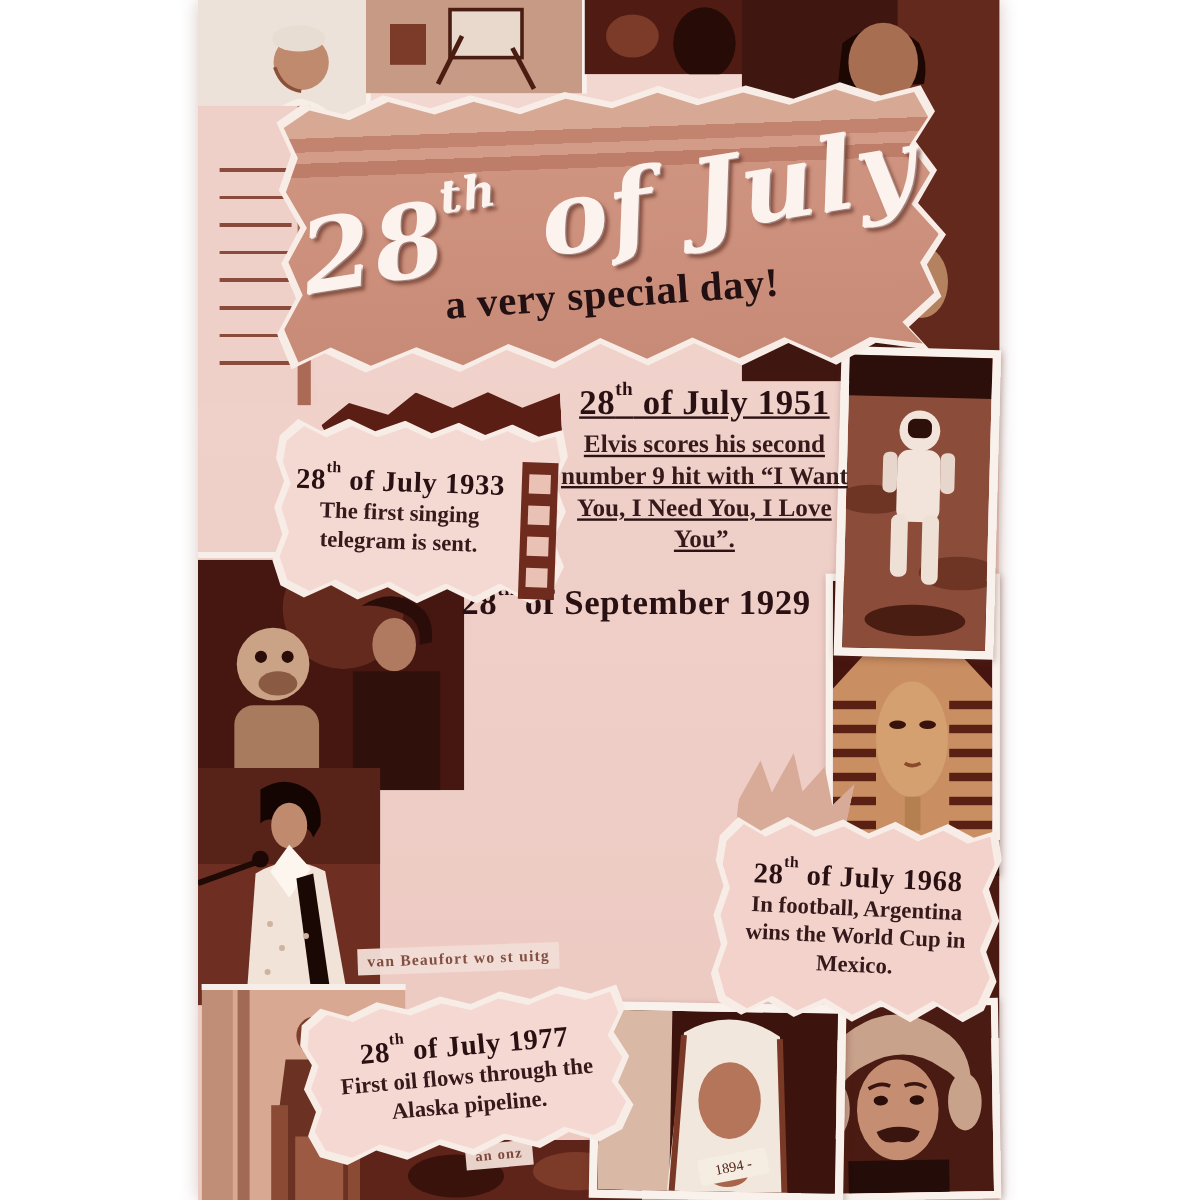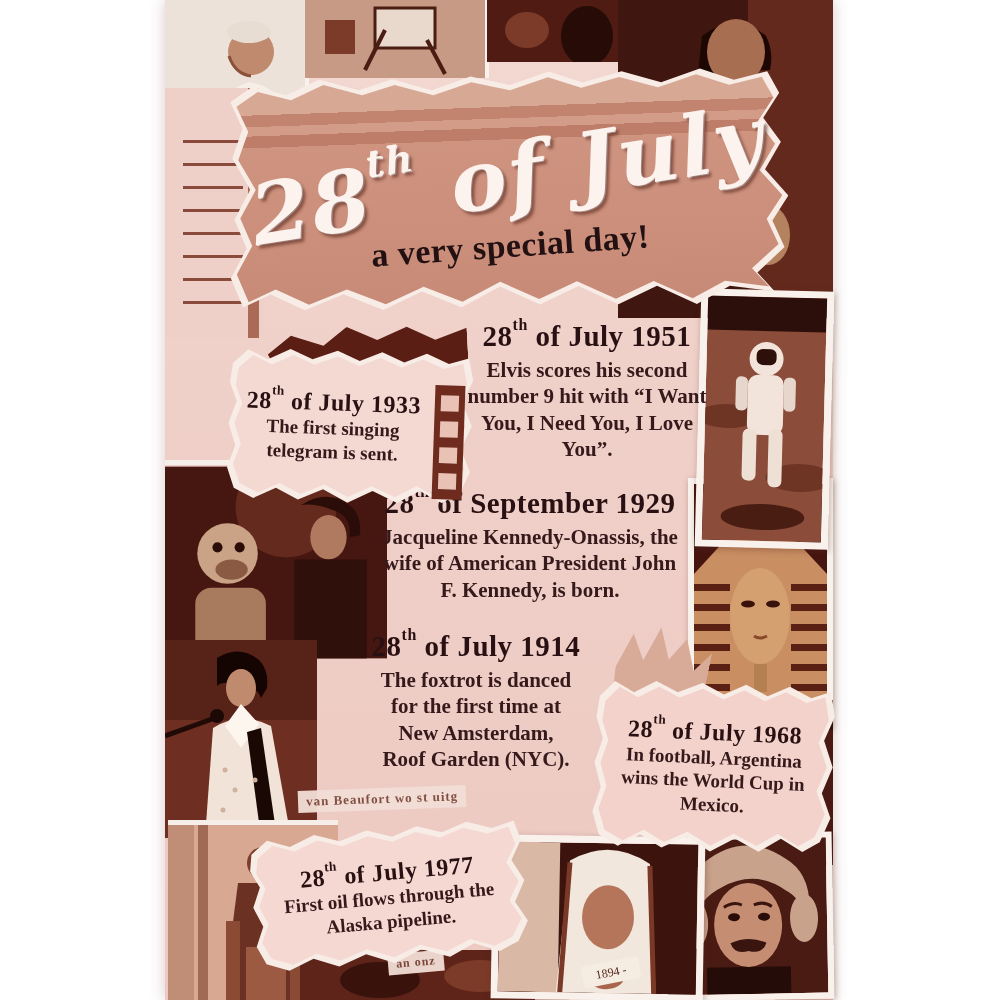--- a/index.html
+++ b/index.html
@@ -239,34 +239,29 @@
     </svg>
   </div>
 
   <div class="abs polyC deco" style="left:612px;top:628px;width:92px;height:120px;z-index:12;transform:rotate(12deg);"></div>
   <div class="abs polyC" style="left:268px;top:326px;width:200px;height:58px;z-index:22;transform:rotate(-3deg);background:#5a1e15;"></div>
 
   <div class="abs np" style="left:298px;top:788px;z-index:11;transform:rotate(-2deg);">van Beaufort wo st uitg</div>
   <div class="abs np" style="left:642px;top:842px;z-index:12;transform:rotate(2deg);font-size:12px;">ROWN   te zapasen</div>
   <div class="abs np" style="left:388px;top:952px;z-index:12;transform:rotate(-5deg);font-size:12px;">an onz</div>
 
-  <div class="abs fact" style="left:437px;top:320px;width:300px;z-index:20;text-align:center;">
+  <div class="abs fact" style="left:437px;top:320px;width:300px;z-index:20;text-align:center;text-decoration:underline;">
     <div class="fact-head"><span>28</span><sup>th</sup><span> of July 1951</span></div>
     <div class="fact-body" style="width:250px;margin:4px auto 0;">Elvis scores his second number 9 hit with “I Want You, I Need You, I Love You”.</div>
   </div>
 
   <div class="abs fact" style="left:365px;top:487px;width:330px;z-index:20;text-align:center;">
     <div class="fact-head"><span>28</span><sup>th</sup><span> of September 1929</span></div>
-    <div class="fact-body" style="width:300px;margin:4px auto 0;">Jacqueline Kennedy-Onassis, the wife of American President John F. Kennedy, is born.</div>
-  </div>
-
-  <div class="abs fact" style="left:336px;top:630px;width:280px;z-index:20;text-align:center;">
-    <div class="fact-head"><span>28</span><sup>th</sup><span> of July 1914</span></div>
-    <div class="fact-body" style="width:200px;margin:4px auto 0;">The foxtrot is danced for the first time at New Amsterdam, Roof Garden (NYC).</div>
-  </div>
+  </div>
+
 
   <div class="abs scrap polyB sm" style="left:226px;top:348px;width:248px;height:158px;z-index:23;transform:rotate(2deg);--paper:#f4d9d3;">
     <div class="backing"></div>
     <div class="paper"></div>
     <div class="film">
         <span></span>
         <span></span>
         <span></span>
         <span></span>
       </div>

